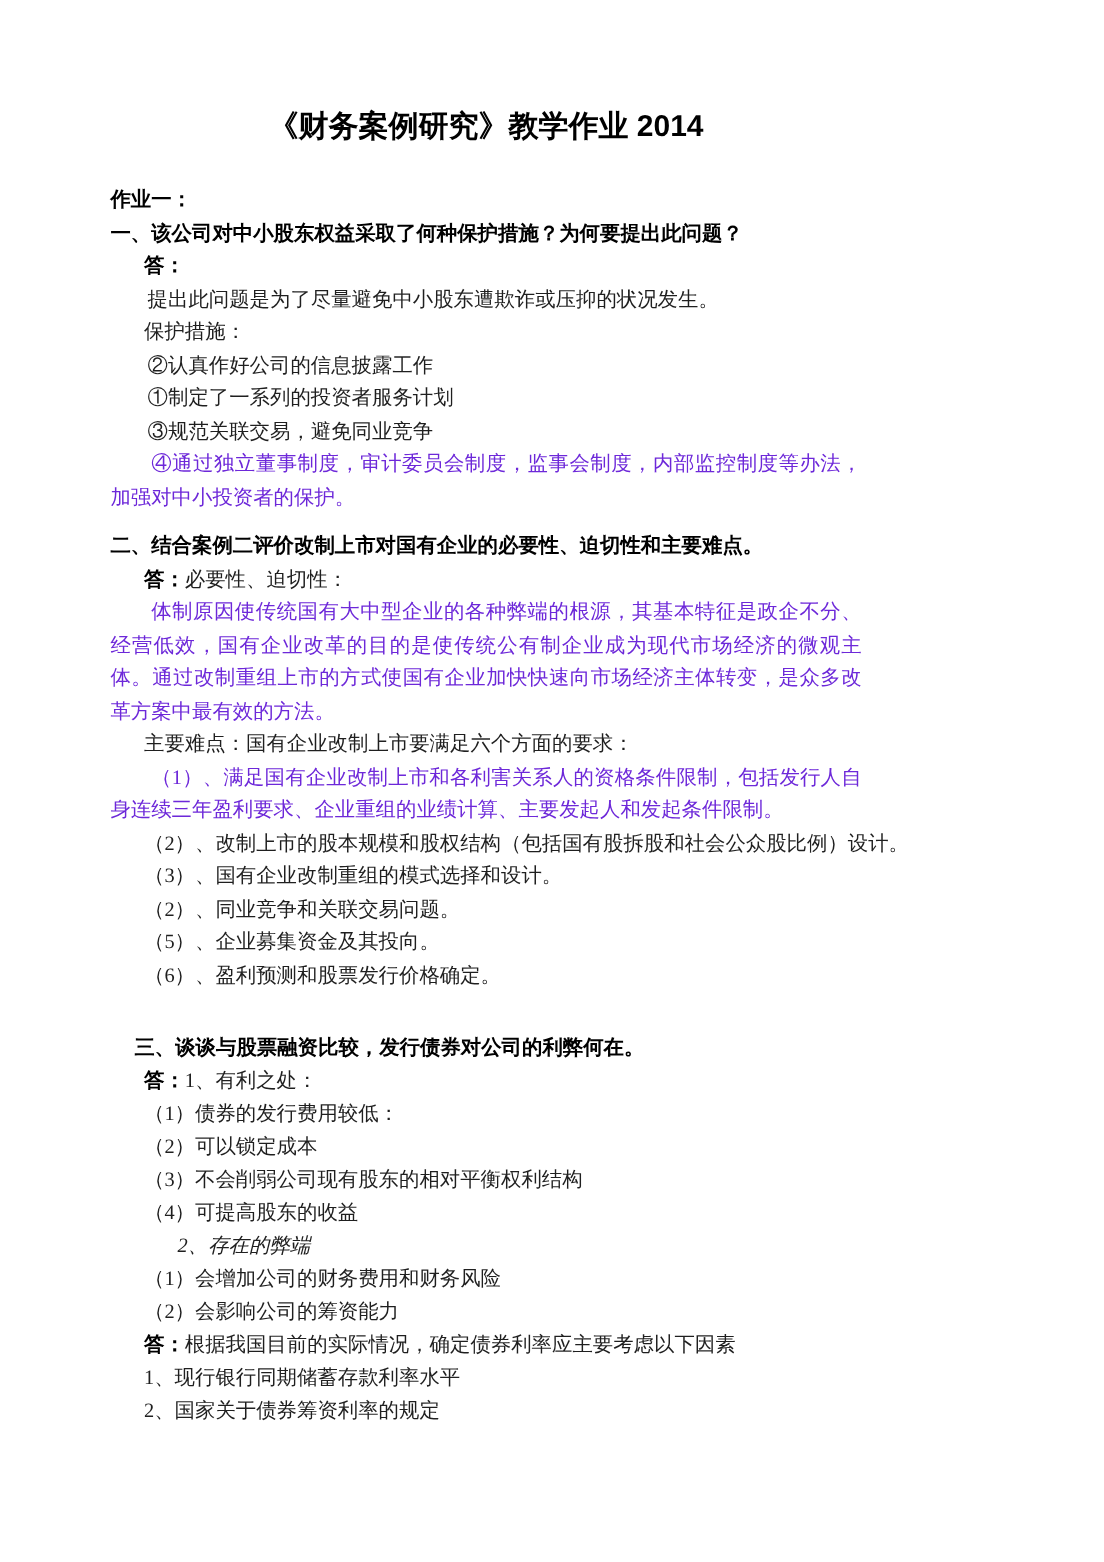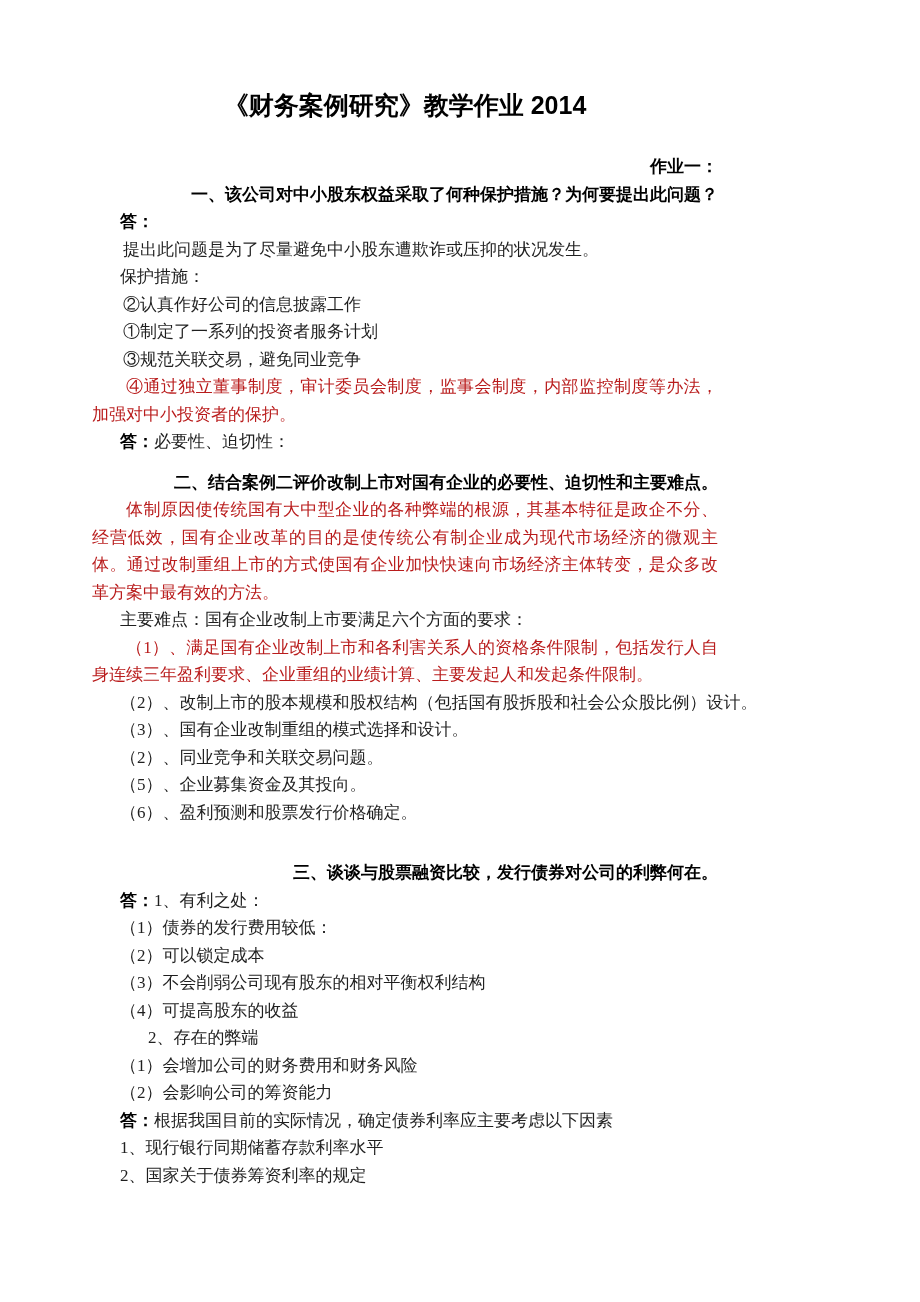--- a/index.html
+++ b/index.html
@@ -31,38 +31,37 @@
     line-height: 27.5px;
     margin: 0;
     color: #1f1f1f;
     white-space: nowrap;
   }
   .h-sans {
     font-family: "Liberation Sans", "DejaVu Sans", sans-serif;
     font-weight: bold;
     color: #000000;
     white-space: normal;
-    text-align: right;
   }
   .para {
     font-family: "Liberation Serif", "DejaVu Serif", serif;
     font-size: 17px;
     line-height: 27.5px;
     margin: 0;
-    color: #b91c1c;
+    color: #6d28d9;
     text-align: justify;
     text-indent: 2em;
   }
   .b-serif {
     font-weight: bold;
     color: #000000;
   }
   .ind1 { padding-left: 28px; }
   .ind1b { padding-left: 31px; }
-  .ind2 { padding-left: 56px; }
+  .ind2 { padding-left: 56px; font-style: italic; }
   .gap-sm { margin-top: 13px; }
   .gap-lg { margin-top: 33px; margin-left: 20px; }
 </style>
 </head>
 <body>
 
 <div class="page">
 
   <h1 class="doc-title">《财务案例研究》教学作业 2014</h1>
 
@@ -70,22 +69,22 @@
 
   <div class="line h-sans">一、该公司对中小股东权益采取了何种保护措施？为何要提出此问题？</div>
   <div class="line ind1"><span class="b-serif">答：</span></div>
   <div class="line ind1b">提出此问题是为了尽量避免中小股东遭欺诈或压抑的状况发生。</div>
   <div class="line ind1">保护措施：</div>
   <div class="line ind1b">②认真作好公司的信息披露工作</div>
   <div class="line ind1b">①制定了一系列的投资者服务计划</div>
   <div class="line ind1b">③规范关联交易，避免同业竞争</div>
   <p class="para">④通过独立董事制度，审计委员会制度，监事会制度，内部监控制度等办法，加强对中小投资者的保护。</p>
 
+  <div class="line h-sans gap-sm">二、结合案例二评价改制上市对国有企业的必要性、迫切性和主要难点。</div>
   <div class="line ind1"><span class="b-serif">答：</span><span>必要性、迫切性：</span></div>
-  <div class="line h-sans gap-sm">二、结合案例二评价改制上市对国有企业的必要性、迫切性和主要难点。</div>
   <p class="para">体制原因使传统国有大中型企业的各种弊端的根源，其基本特征是政企不分、经营低效，国有企业改革的目的是使传统公有制企业成为现代市场经济的微观主体。通过改制重组上市的方式使国有企业加快快速向市场经济主体转变，是众多改革方案中最有效的方法。</p>
   <div class="line ind1">主要难点：国有企业改制上市要满足六个方面的要求：</div>
   <p class="para">（1）、满足国有企业改制上市和各利害关系人的资格条件限制，包括发行人自身连续三年盈利要求、企业重组的业绩计算、主要发起人和发起条件限制。</p>
   <div class="line ind1">（2）、改制上市的股本规模和股权结构（包括国有股拆股和社会公众股比例）设计。</div>
   <div class="line ind1">（3）、国有企业改制重组的模式选择和设计。</div>
   <div class="line ind1">（2）、同业竞争和关联交易问题。</div>
   <div class="line ind1">（5）、企业募集资金及其投向。</div>
   <div class="line ind1">（6）、盈利预测和股票发行价格确定。</div>
 
   <div class="line h-sans gap-lg">三、谈谈与股票融资比较，发行债券对公司的利弊何在。</div>

